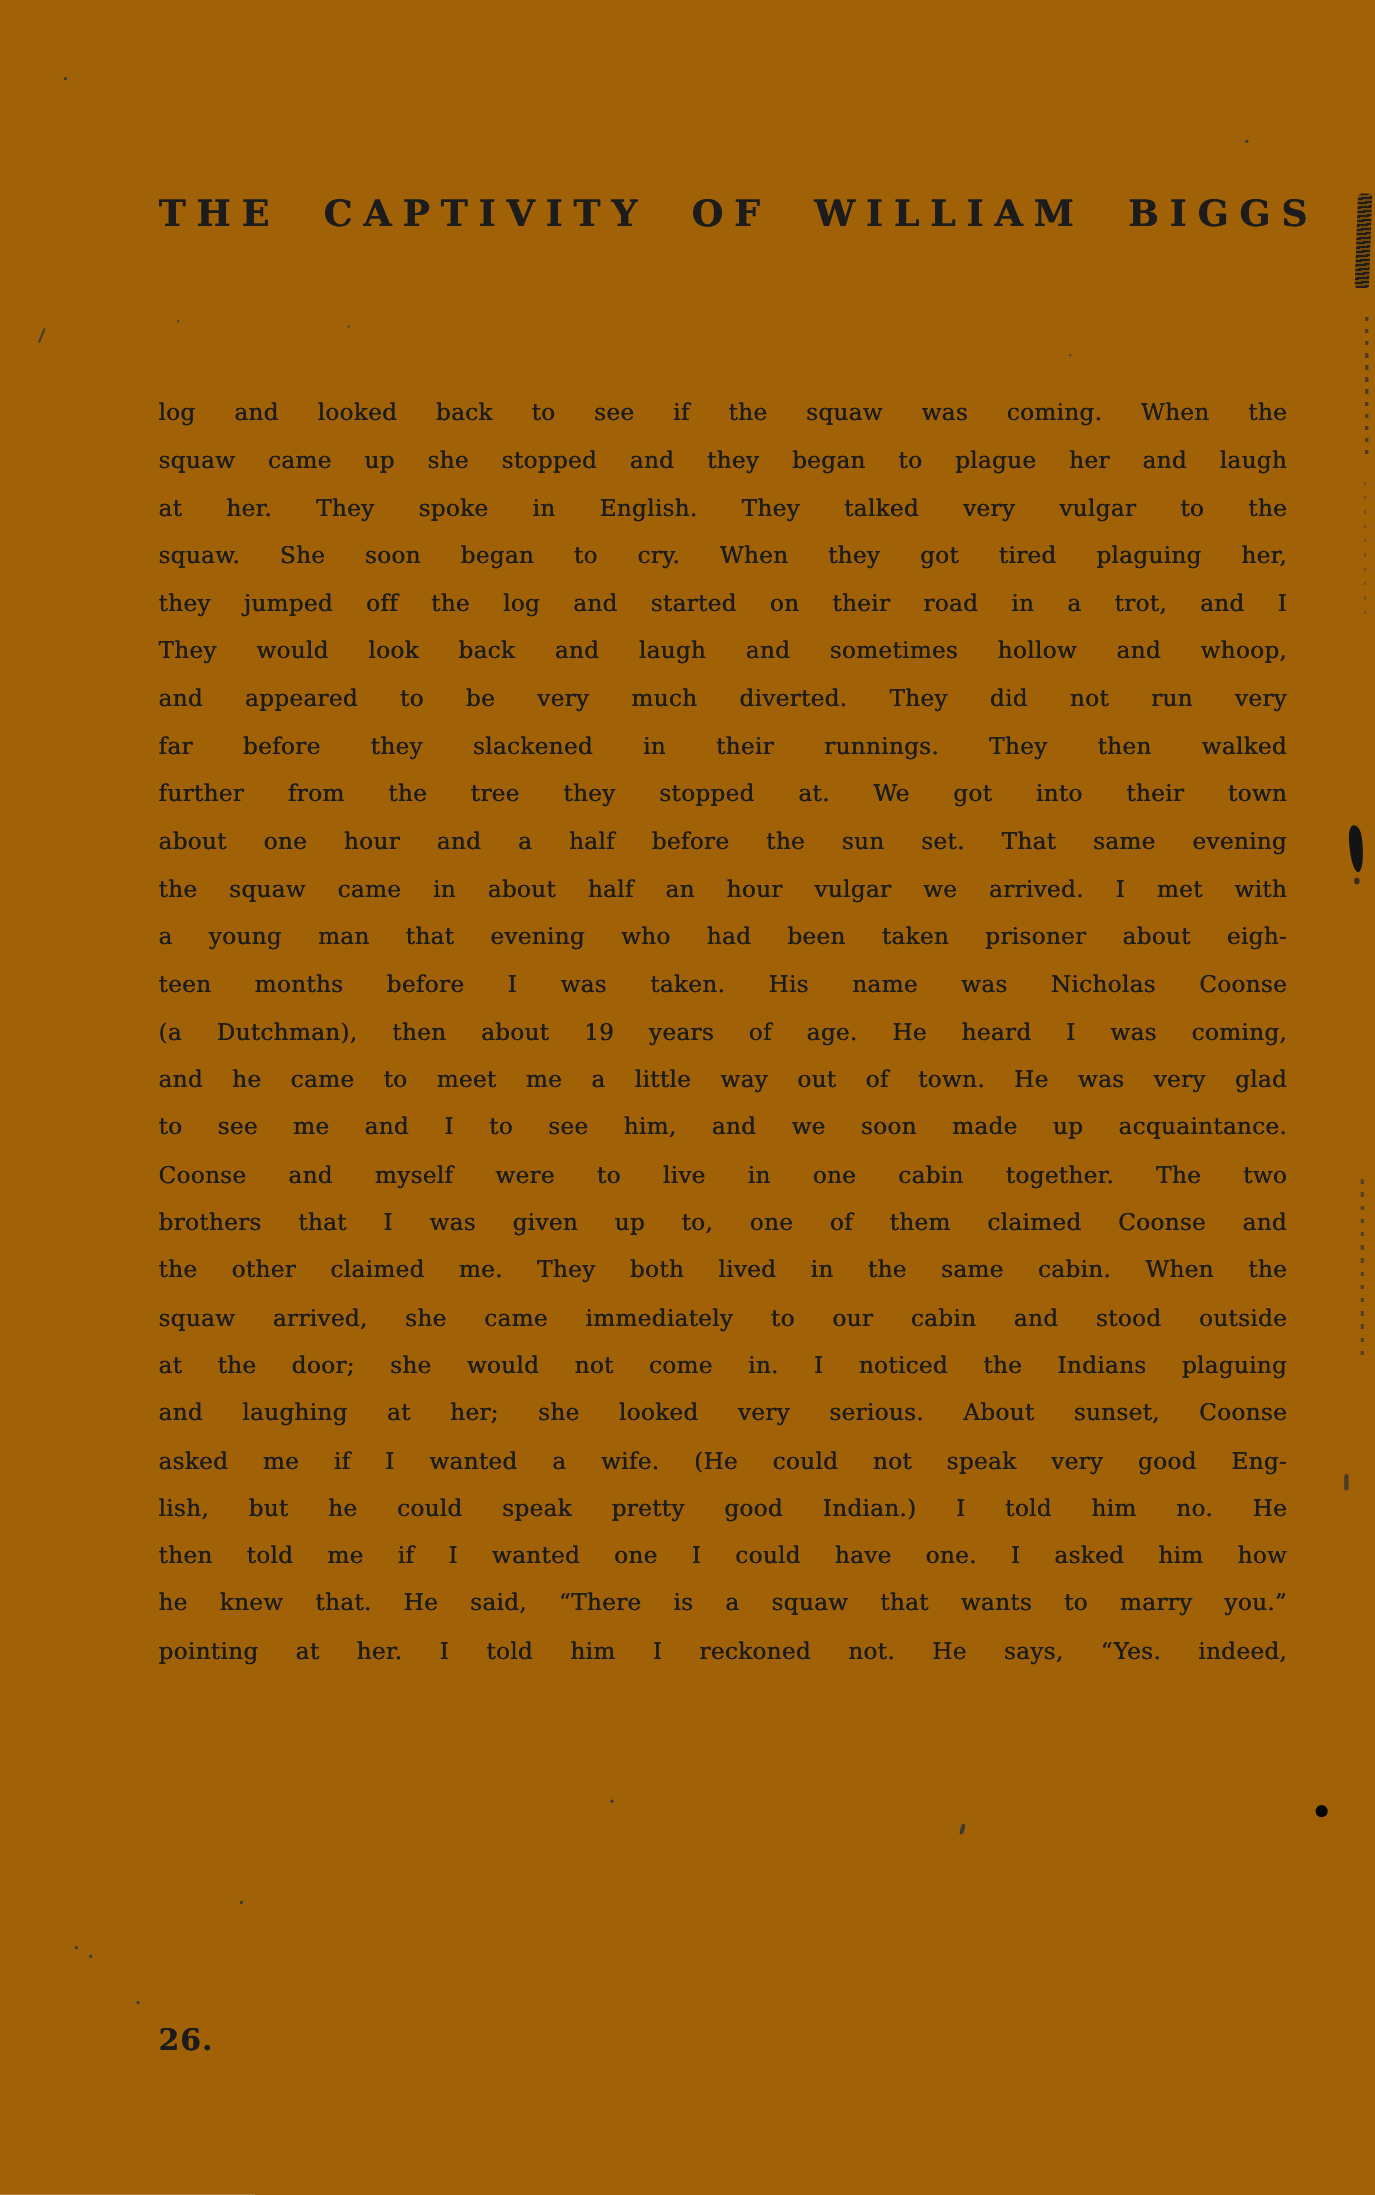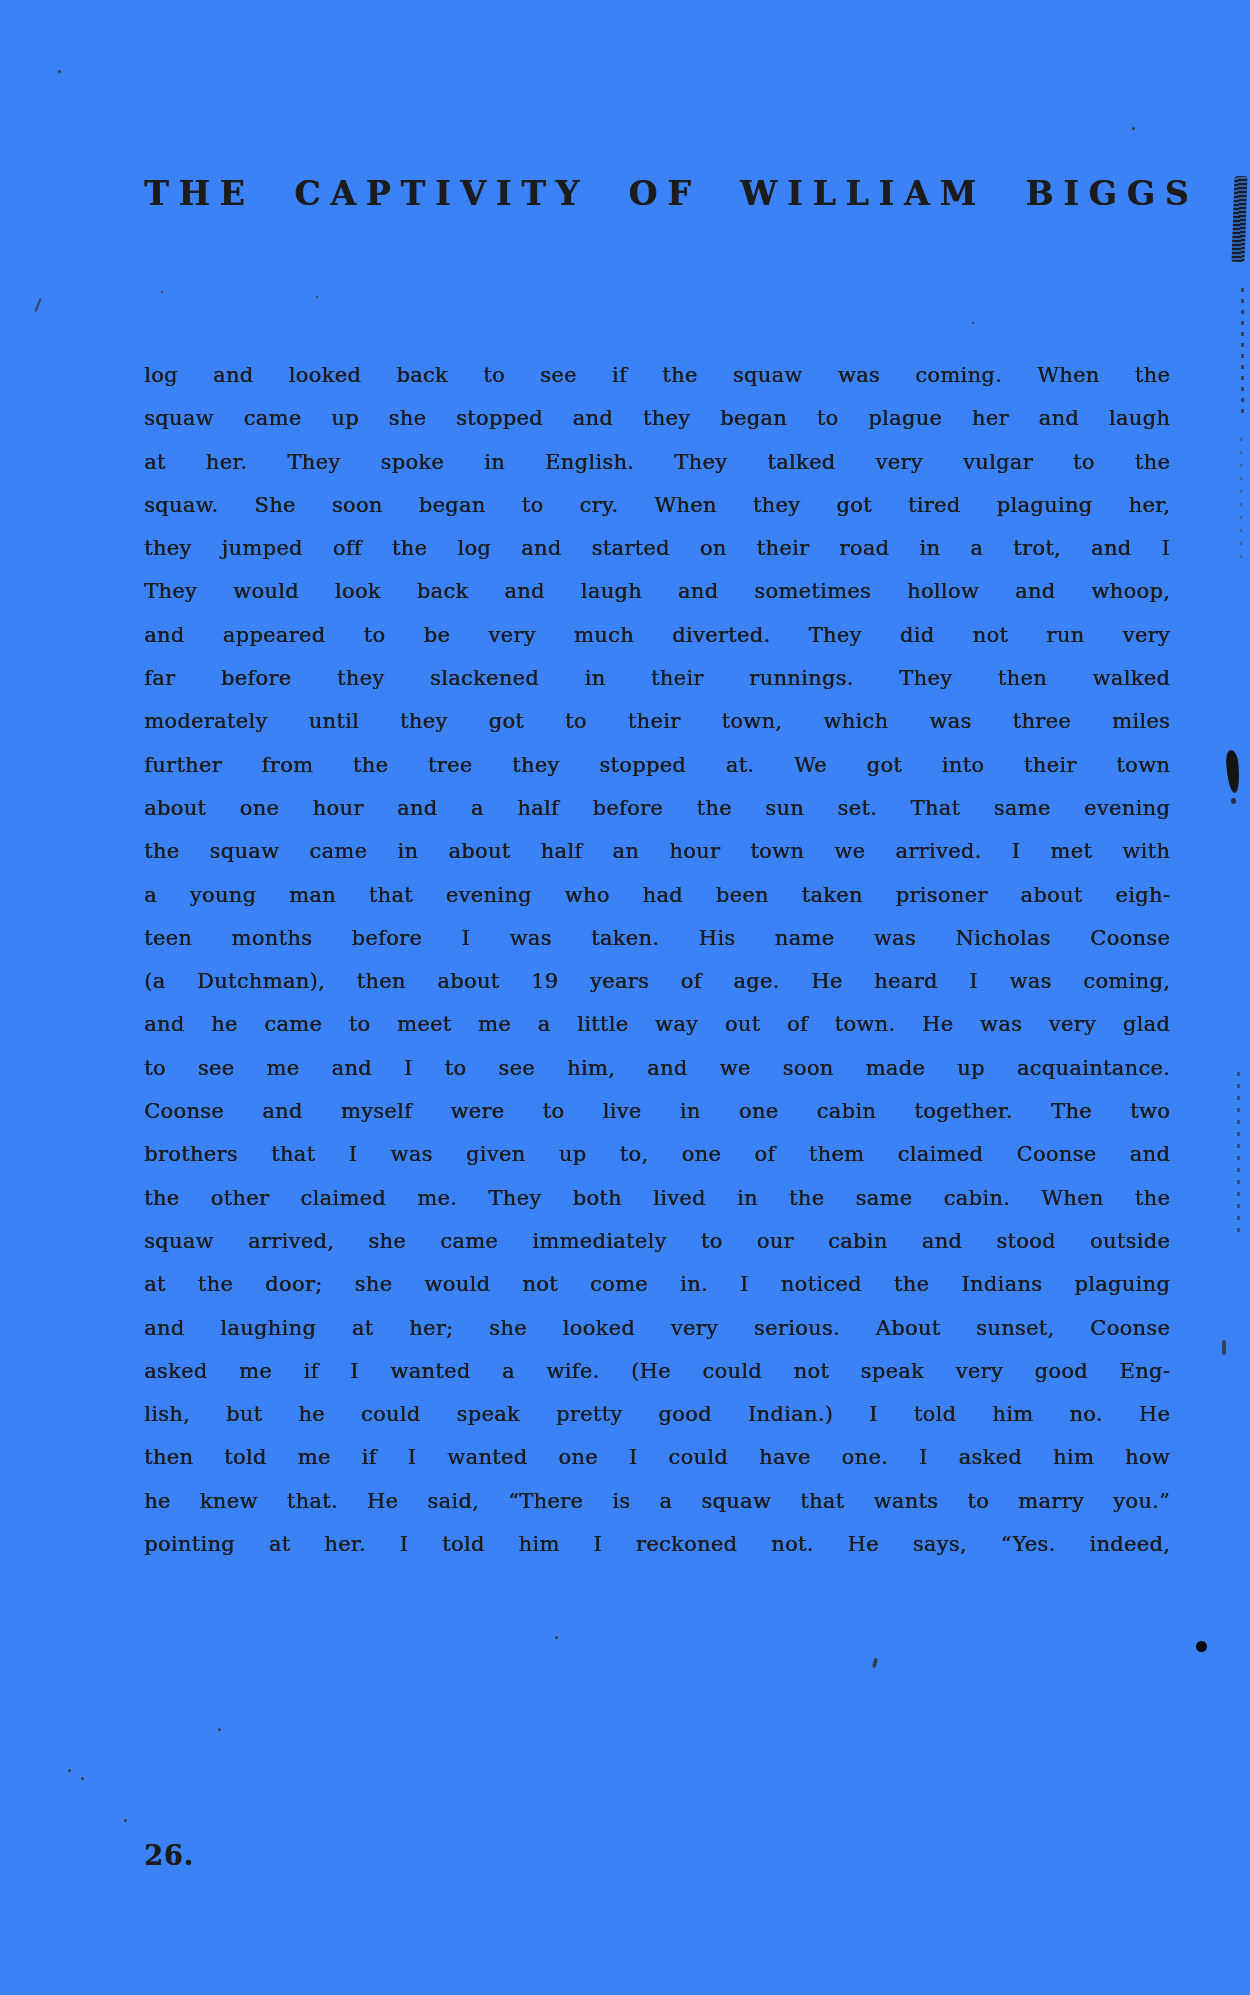--- a/index.html
+++ b/index.html
@@ -90,37 +90,36 @@
   .sp5 { left: 972px; top: 322px;  width: 2px; height: 2px; }
   .sp6 { left: 555px; top: 1636px; width: 3px; height: 3px; }
   .sp7 { left: 218px; top: 1728px; width: 3px; height: 3px; }
   .sp8 { left: 68px;  top: 1769px; width: 3px; height: 3px; }
   .sp9 { left: 81px;  top: 1777px; width: 3px; height: 3px; }
   .sp10 { left: 124px; top: 1819px; width: 3px; height: 3px; }
 </style>
 </head>
 <body>
 
-<div class="page" style="background: #3b82f6; color: rgb(28, 28, 28);">
+<div class="page" style="background: #a16207; color: rgb(28, 28, 28);">
 
   <div class="page-title">THE CAPTIVITY OF WILLIAM BIGGS</div>
 
   <div class="body-text">
       <div class="text-line">log and looked back to see if the squaw was coming. When the</div>
       <div class="text-line">squaw came up she stopped and they began to plague her and laugh</div>
       <div class="text-line">at her. They spoke in English. They talked very vulgar to the</div>
       <div class="text-line">squaw. She soon began to cry. When they got tired plaguing her,</div>
       <div class="text-line">they jumped off the log and started on their road in a trot, and I</div>
       <div class="text-line">They would look back and laugh and sometimes hollow and whoop,</div>
       <div class="text-line">and appeared to be very much diverted. They did not run very</div>
       <div class="text-line">far before they slackened in their runnings. They then walked</div>
-      <div class="text-line">moderately until they got to their town, which was three miles</div>
       <div class="text-line">further from the tree they stopped at. We got into their town</div>
       <div class="text-line">about one hour and a half before the sun set. That same evening</div>
-      <div class="text-line">the squaw came in about half an hour town we arrived. I met with</div>
+      <div class="text-line">the squaw came in about half an hour vulgar we arrived. I met with</div>
       <div class="text-line">a young man that evening who had been taken prisoner about eigh-</div>
       <div class="text-line">teen months before I was taken. His name was Nicholas Coonse</div>
       <div class="text-line">(a Dutchman), then about 19 years of age. He heard I was coming,</div>
       <div class="text-line">and he came to meet me a little way out of town. He was very glad</div>
       <div class="text-line">to see me and I to see him, and we soon made up acquaintance.</div>
       <div class="text-line">Coonse and myself were to live in one cabin together. The two</div>
       <div class="text-line">brothers that I was given up to, one of them claimed Coonse and</div>
       <div class="text-line">the other claimed me. They both lived in the same cabin. When the</div>
       <div class="text-line">squaw arrived, she came immediately to our cabin and stood outside</div>
       <div class="text-line">at the door; she would not come in. I noticed the Indians plaguing</div>

